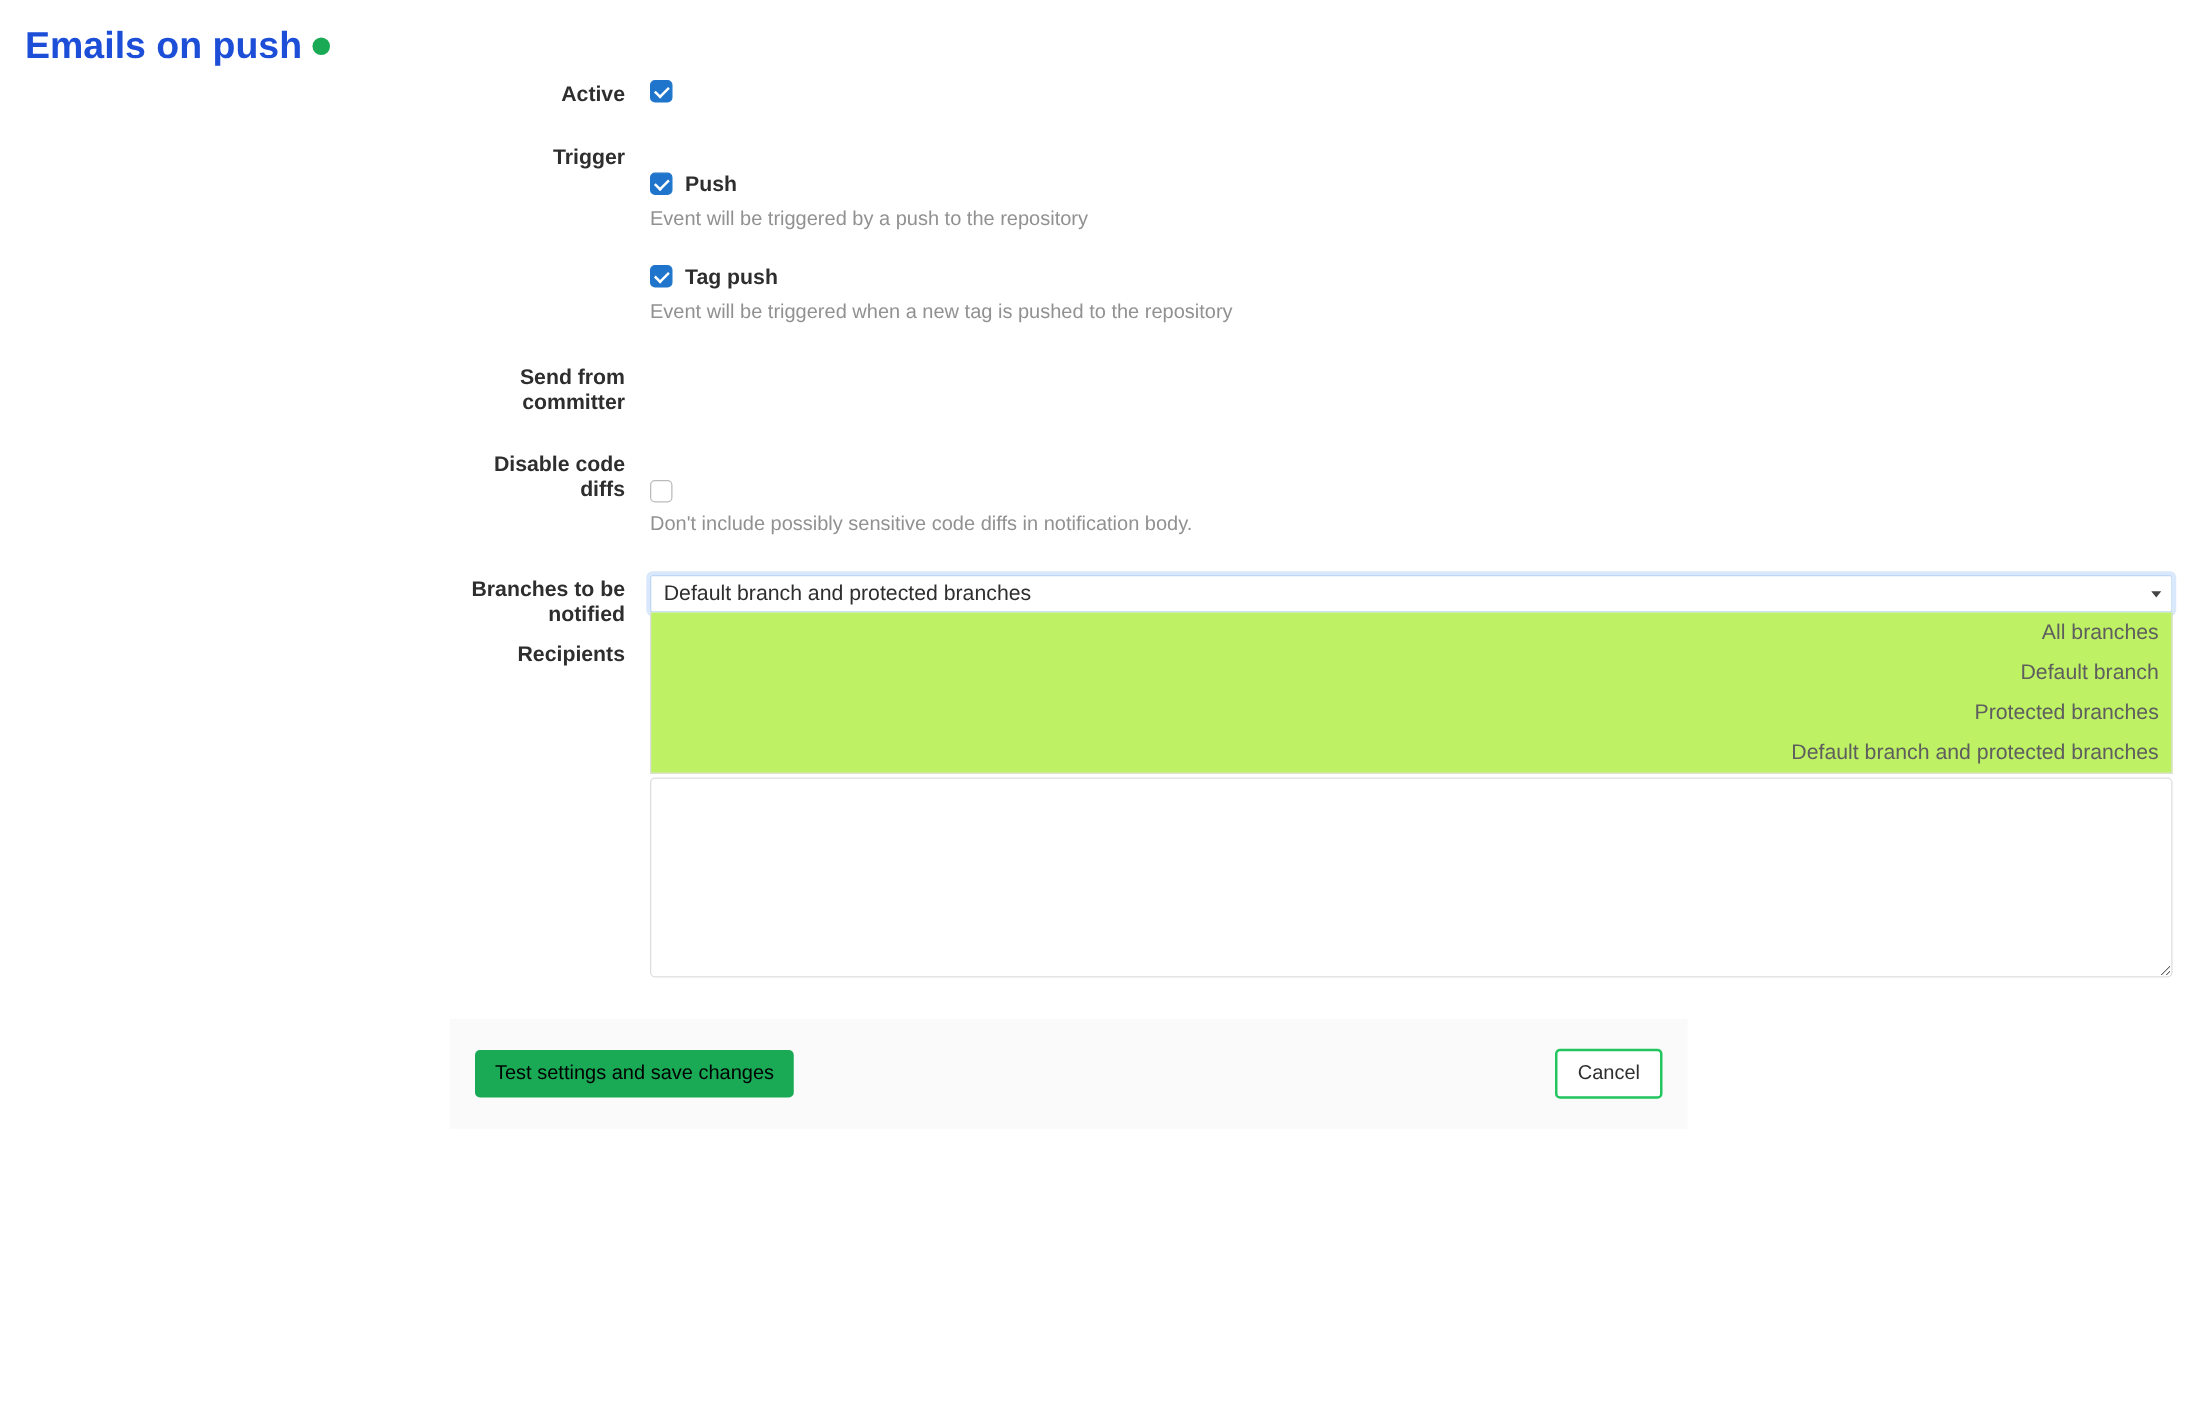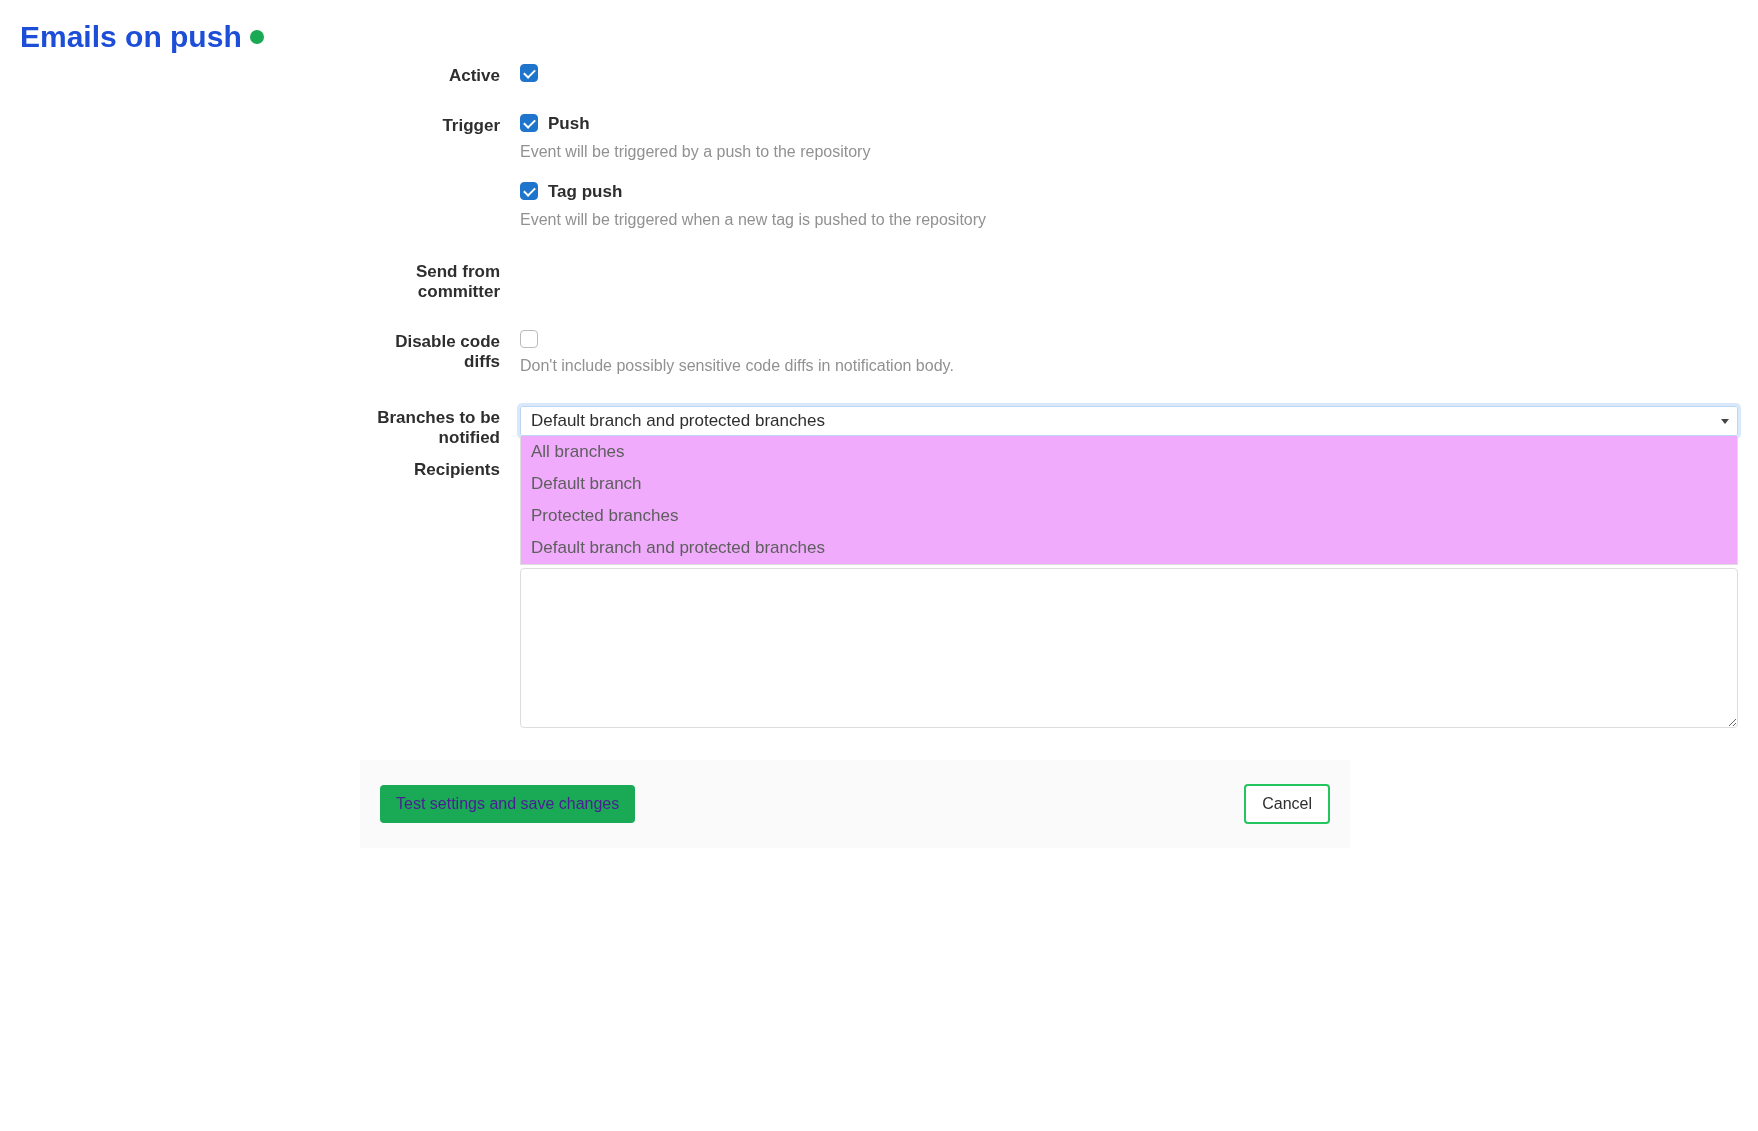--- a/index.html
+++ b/index.html
@@ -33,63 +33,64 @@
       background: #fff;
     }
     .cbx.checked {
       background: #1f75cb; border-color: #1f75cb;
     }
     .cbx.checked::after {
       content: ""; width: 5px; height: 9px;
       border: solid #fff; border-width: 0 2px 2px 0;
       transform: rotate(45deg); margin-top: -2px;
     }
-    .cbx-line { display: flex; align-items: flex-start; gap: 10px; margin-bottom: 6px; }
+    .cbx-line { display: flex; align-items: flex-start; gap: 10px; margin-bottom: 6px; margin-top: 24px; }
     .cbx-label { font-weight: 700; font-size: 17px; color: #2e2e2e; }
     .help { font-size: 16px; color: #919191; line-height: 1.5; margin-bottom: 18px; }
     .help.tight { margin-bottom: 0; }
     .select-wrap { position: relative; }
     .select-box {
       width: 100%; padding: 4px 22px 4px 10px;
       font-size: 17px; color: #2e2e2e;
       border: 1px solid #bcd7f5; background: #fff;
       outline: 3px solid #d9e9fb; border-radius: 2px;
       cursor: pointer; position: relative;
     }
     .select-box::after {
       content: ""; position: absolute; right: 8px; top: 50%;
       width: 0; height: 0; margin-top: -2px;
       border-left: 4px solid transparent;
       border-right: 4px solid transparent;
       border-top: 5px solid #444;
     }
     .dropdown {
       position: absolute; left: 0; right: 0; top: 100%;
-      background: #f0abfc; border: 1px solid #ddd;
+      background: #bef264; border: 1px solid #ddd;
       border-top: none;
       z-index: 10;
+      text-align: right;
     }
     .dropdown .opt {
       padding: 6px 10px; font-size: 17px; color: #5e5e5e;
       cursor: pointer;
     }
     .textarea {
       width: 100%; height: 160px; resize: both;
       border: 1px solid #ddd; border-radius: 4px;
       padding: 8px 10px; font-size: 16px; font-family: inherit;
       margin-top: 110px;
     }
     .footer {
       margin-top: 24px; padding: 24px 20px;
       background: #fafafa;
       display: flex; justify-content: space-between; align-items: center;
       width: 990px;
     }
     .btn-primary {
-      background: #1aaa55; color: #4c1d95; border: none;
+      background: #1aaa55; color: #000000; border: none;
       border-radius: 4px; padding: 10px 16px;
       font-size: 16px; font-weight: 400; cursor: pointer;
     }
     .btn-secondary {
       background: #fff; color: #2e2e2e; border: 2px solid #22c55e;
       border-radius: 4px; padding: 9px 16px;
       font-size: 16px; cursor: pointer;
     }
     .form-area { padding-left: 340px; }
   </style>

